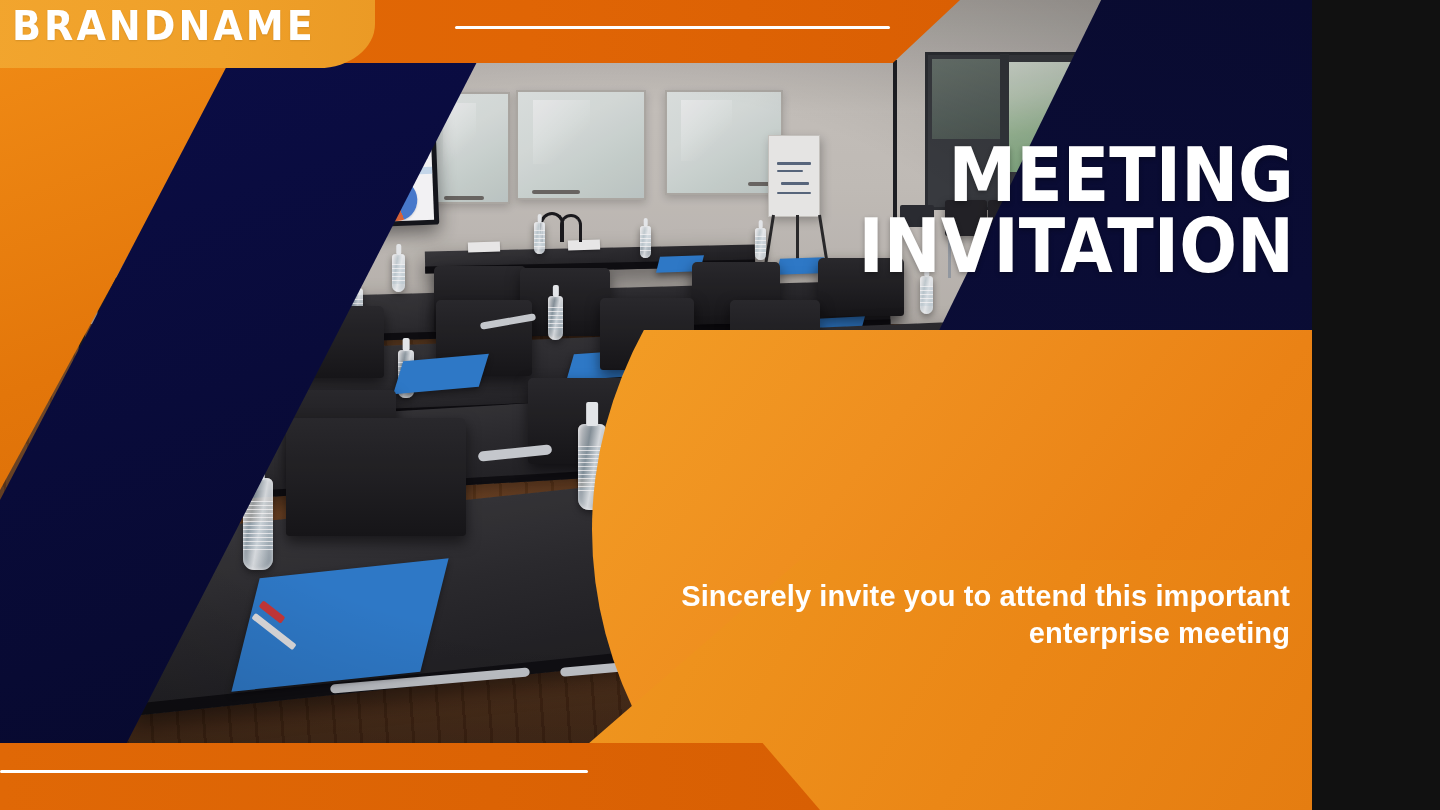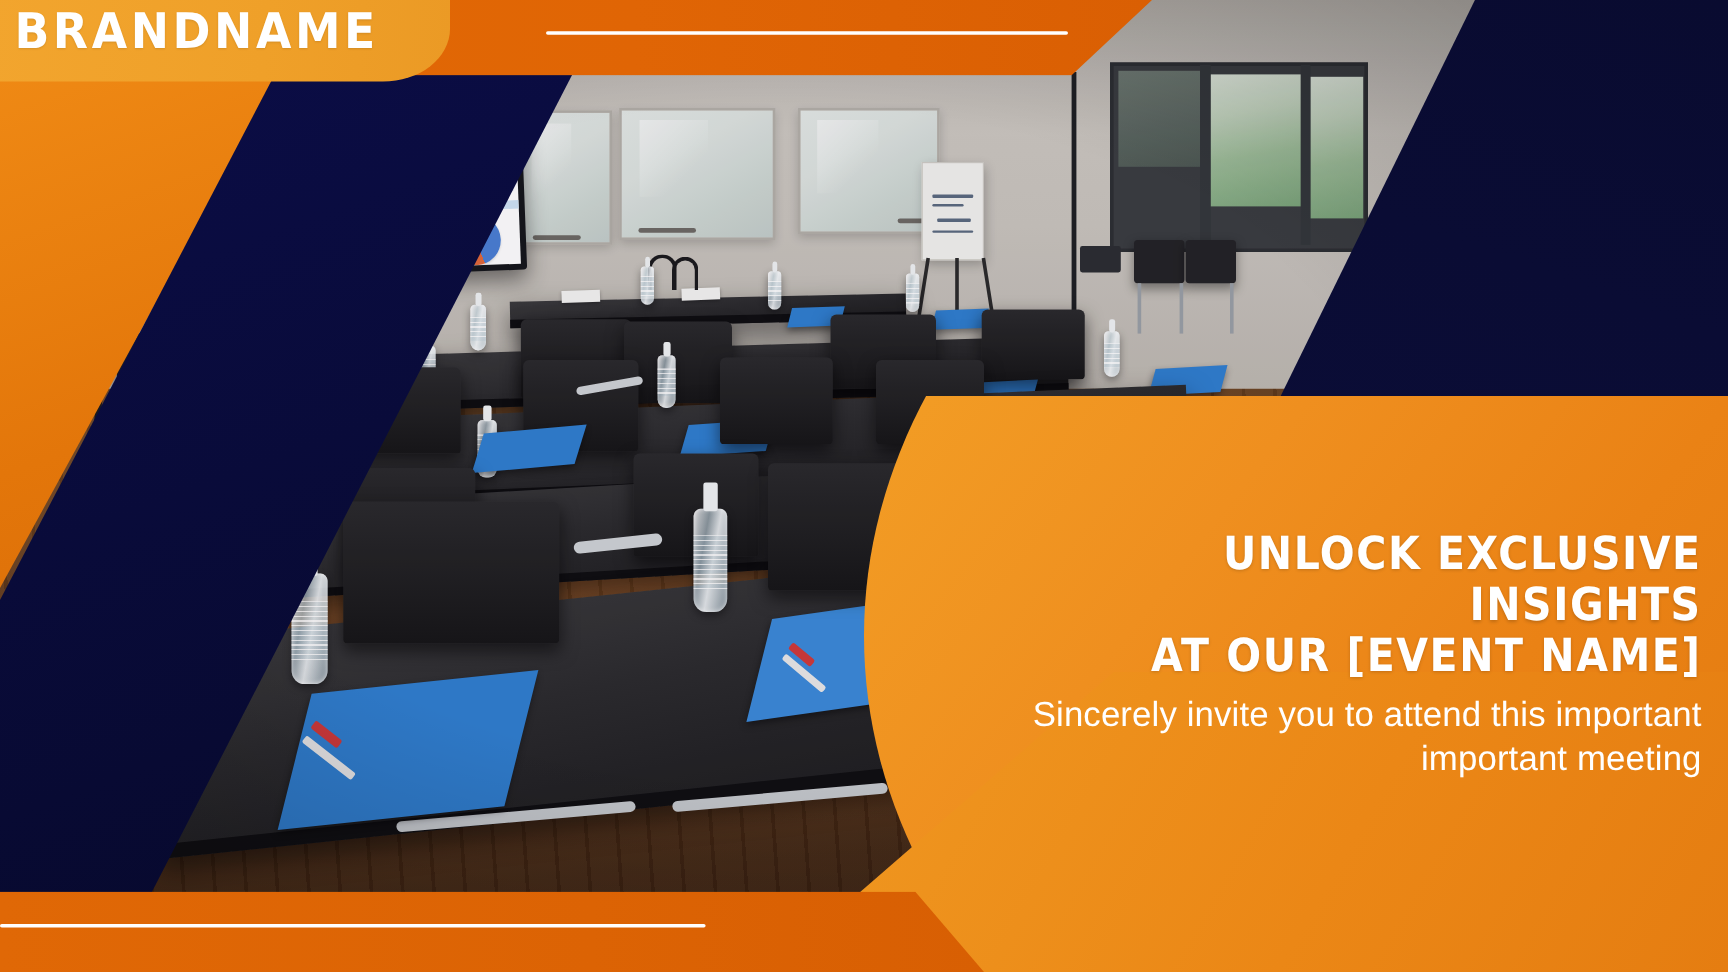--- a/index.html
+++ b/index.html
@@ -1,21 +1,21 @@
 <!DOCTYPE html>
 <html><head>
 <meta charset="utf-8">
 <style>
   * { margin:0; padding:0; box-sizing:border-box; }
   html,body { width:1440px; height:810px; overflow:hidden; background:#111; }
   body { font-family:"Liberation Sans", sans-serif; }
 
   #poster {
     position:relative;
-    width:1440px; height:810px;
+    width:1312px; height:810px;
     overflow:hidden;
     background:#1b1510;
   }
 
   
   .photo { position:absolute; inset:0; overflow:hidden; }
 
   .wall {
     position:absolute; left:0; top:0; width:100%; height:58%;
     background:linear-gradient(180deg,#cfcbc4 0%,#c9c5be 40%,#bdb8b0 72%,#a79f94 100%);
@@ -250,21 +250,21 @@
     font-size:38px; letter-spacing:1.4px; transform:scaleX(.9);
     transform-origin:right center;
     text-shadow:0 1px 3px rgba(0,0,0,.18);
   }
 
   .body-block{
     right:22px; top:578px; width:630px; text-align:right;
   }
   .body-l{
     font-family:"Liberation Sans", sans-serif;
-    font-weight:400; color:#fff; font-size:29px; line-height:1.28;
+    font-weight:700; color:#fff; font-size:29px; line-height:1.28;
     letter-spacing:.1px;
   }
 
   
   .contact{
     position:absolute; display:flex; align-items:center; gap:11px;
   }
   .contact-text{
     font-family:"Liberation Sans", sans-serif;
     font-weight:400; color:#fff; font-size:23px; letter-spacing:.6px;
@@ -496,26 +496,26 @@
   </div>
 
   <div class="ov brand-banner">
     <div class="brand-text">BRANDNAME</div>
   </div>
 
   <div class="ov bottom-band">
     <div class="bottom-band-line"></div>
   </div>
 
-
-  <div class="ov sub-block">
-    <div class="sub-l">UNLOCK EXCLUSIVE INSIGHTS</div>
-    <div class="sub-l">AT OUR  [EVENT NAME]</div>
+  <div class="ov title-block">
+    <div class="title-l">MEETING</div>
+    <div class="title-l l2">INVITATION</div>
   </div>
+
 
   <div class="ov body-block">
     <div class="body-l">Sincerely invite you to attend this important</div>
-    <div class="body-l">important meeting</div>
+    <div class="body-l">enterprise meeting</div>
   </div>
 
 
 
 </div>
 
 </body></html>

